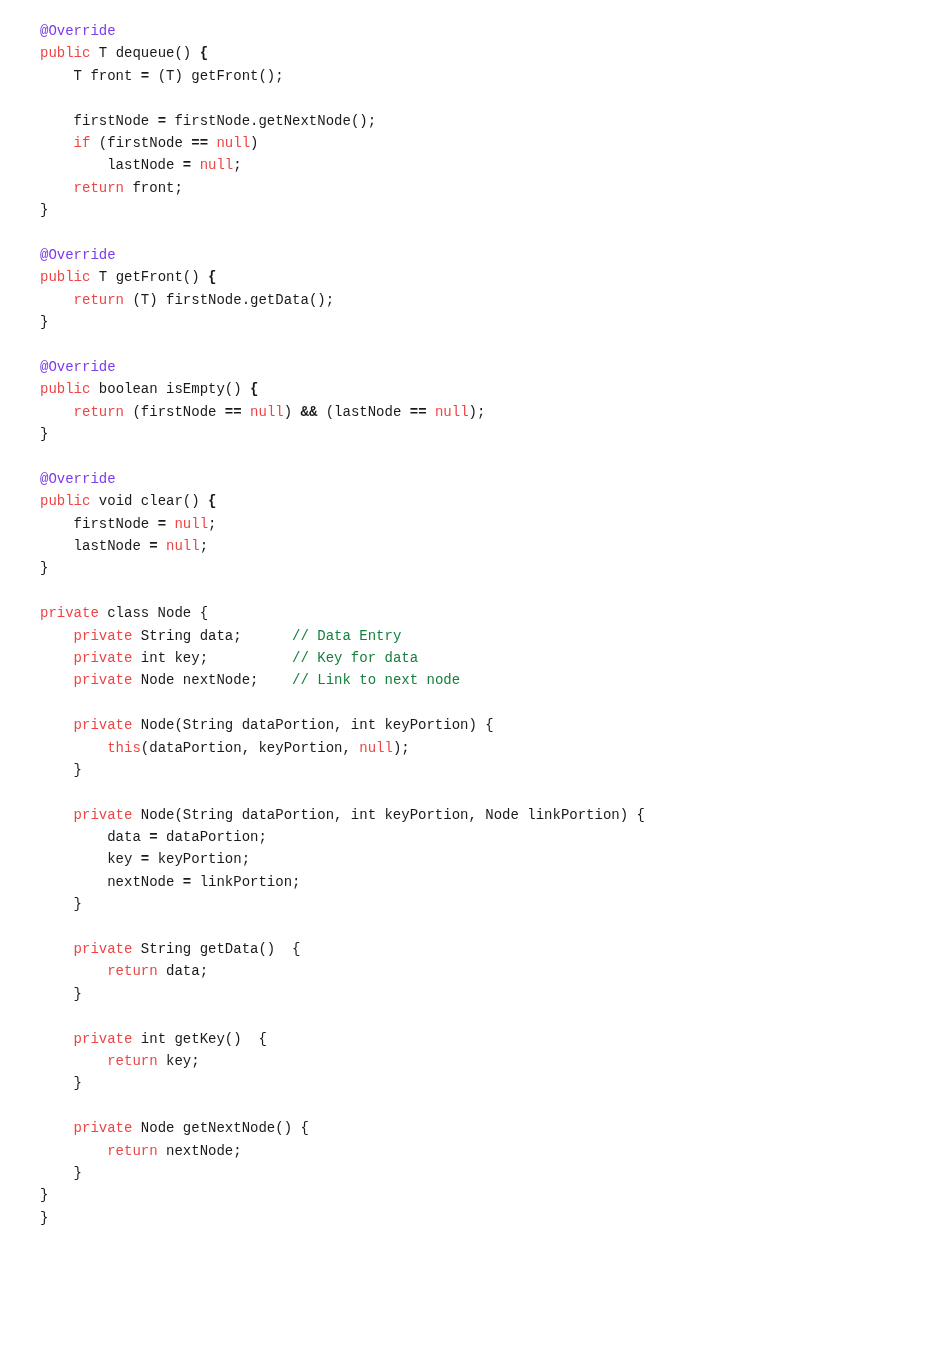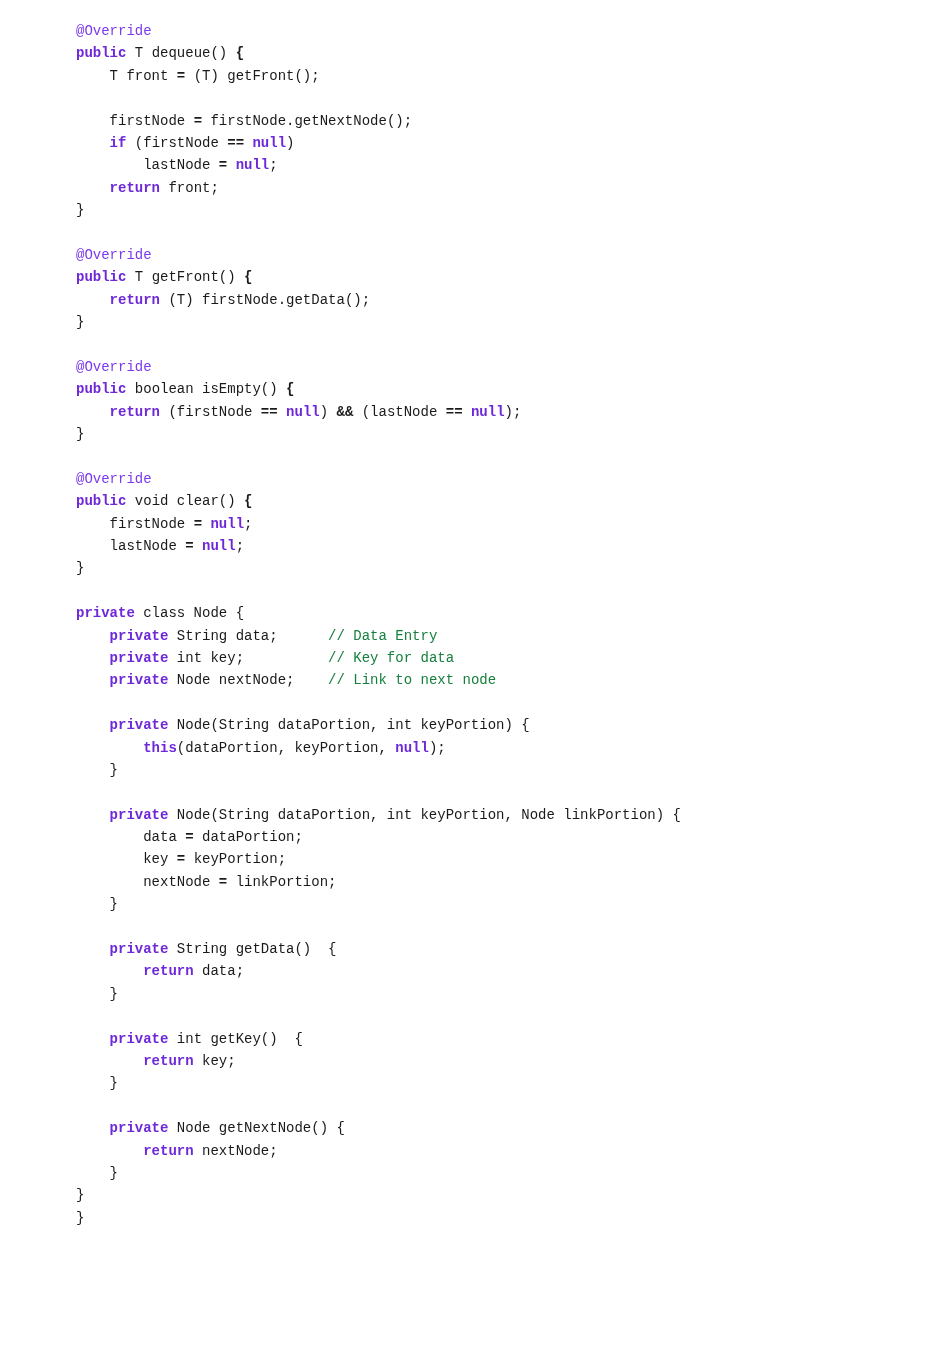--- a/index.html
+++ b/index.html
@@ -16,22 +16,22 @@
       padding: 20px 40px;
       color: #333;
     }
 
     .code-block {
       white-space: pre;
       tab-size: 4;
     }
 
     .kw {
-      color: #6d28d9; 
-      font-weight: bold;
+      color: #ef4444; 
+      font-weight: normal;
     }
 
     .comment {
       color: #15803d;
     }
 
     .annotation {
       color: #7c3aed;
     }
 
@@ -39,19 +39,18 @@
       color: #1a1a1a;
     }
 
     .bold {
       font-weight: bold;
     }
 
     .line {
       display: block;
       min-height: 1.6em;
-      margin-left: 36px;
     }
   </style>
 </head>
 <body>
 
 <div class="code-block" id="code-container"><span class="line"><span class="annotation">@Override</span></span><span class="line"><span class="kw">public</span><span class="plain"> T dequeue</span><span class="plain">()</span><span class="bold plain"> {</span></span><span class="line"><span class="plain">    T front </span><span class="bold plain">= </span><span class="plain">(T) getFront</span><span class="plain">();</span></span><span class="line">&nbsp;</span><span class="line"><span class="plain">    firstNode </span><span class="bold plain">= </span><span class="plain">firstNode.getNextNode</span><span class="plain">();</span></span><span class="line"><span class="plain">    </span><span class="kw">if</span><span class="plain"> (firstNode </span><span class="bold plain">==</span><span class="plain"> </span><span class="kw">null</span><span class="plain">)</span></span><span class="line"><span class="plain">        lastNode </span><span class="bold plain">= </span><span class="kw">null</span><span class="plain">;</span></span><span class="line"><span class="plain">    </span><span class="kw">return</span><span class="plain"> front;</span></span><span class="line"><span class="plain">}</span></span><span class="line">&nbsp;</span><span class="line"><span class="annotation">@Override</span></span><span class="line"><span class="kw">public</span><span class="plain"> T getFront</span><span class="plain">()</span><span class="bold plain"> {</span></span><span class="line"><span class="plain">    </span><span class="kw">return</span><span class="plain"> (T) firstNode.getData</span><span class="plain">();</span></span><span class="line"><span class="plain">}</span></span><span class="line">&nbsp;</span><span class="line"><span class="annotation">@Override</span></span><span class="line"><span class="kw">public</span><span class="plain"> boolean isEmpty</span><span class="plain">()</span><span class="bold plain"> {</span></span><span class="line"><span class="plain">    </span><span class="kw">return</span><span class="plain"> (firstNode </span><span class="bold plain">==</span><span class="plain"> </span><span class="kw">null</span><span class="plain">) </span><span class="bold plain">&amp;&amp;</span><span class="plain"> (lastNode </span><span class="bold plain">==</span><span class="plain"> </span><span class="kw">null</span><span class="plain">);</span></span><span class="line"><span class="plain">}</span></span><span class="line">&nbsp;</span><span class="line"><span class="annotation">@Override</span></span><span class="line"><span class="kw">public</span><span class="plain"> void clear</span><span class="plain">()</span><span class="bold plain"> {</span></span><span class="line"><span class="plain">    firstNode </span><span class="bold plain">= </span><span class="kw">null</span><span class="plain">;</span></span><span class="line"><span class="plain">    lastNode </span><span class="bold plain">= </span><span class="kw">null</span><span class="plain">;</span></span><span class="line"><span class="plain">}</span></span><span class="line">&nbsp;</span><span class="line"><span class="kw">private</span><span class="plain"> class Node {</span></span><span class="line"><span class="plain">    </span><span class="kw">private</span><span class="plain"> String data;      </span><span class="comment">// Data Entry</span></span><span class="line"><span class="plain">    </span><span class="kw">private</span><span class="plain"> int key;          </span><span class="comment">// Key for data</span></span><span class="line"><span class="plain">    </span><span class="kw">private</span><span class="plain"> Node nextNode;    </span><span class="comment">// Link to next node</span></span><span class="line">&nbsp;</span><span class="line"><span class="plain">    </span><span class="kw">private</span><span class="plain"> Node(String dataPortion, int keyPortion) {</span></span><span class="line"><span class="plain">        </span><span class="kw">this</span><span class="plain">(dataPortion, keyPortion, </span><span class="kw">null</span><span class="plain">);</span></span><span class="line"><span class="plain">    }</span></span><span class="line">&nbsp;</span><span class="line"><span class="plain">    </span><span class="kw">private</span><span class="plain"> Node(String dataPortion, int keyPortion, Node linkPortion) {</span></span><span class="line"><span class="plain">        data </span><span class="bold plain">= </span><span class="plain">dataPortion;</span></span><span class="line"><span class="plain">        key </span><span class="bold plain">= </span><span class="plain">keyPortion;</span></span><span class="line"><span class="plain">        nextNode </span><span class="bold plain">= </span><span class="plain">linkPortion;</span></span><span class="line"><span class="plain">    }</span></span><span class="line">&nbsp;</span><span class="line"><span class="plain">    </span><span class="kw">private</span><span class="plain"> String getData</span><span class="plain">()</span><span class="plain">  {</span></span><span class="line"><span class="plain">        </span><span class="kw">return</span><span class="plain"> data;</span></span><span class="line"><span class="plain">    }</span></span><span class="line">&nbsp;</span><span class="line"><span class="plain">    </span><span class="kw">private</span><span class="plain"> int getKey</span><span class="plain">()</span><span class="plain">  {</span></span><span class="line"><span class="plain">        </span><span class="kw">return</span><span class="plain"> key;</span></span><span class="line"><span class="plain">    }</span></span><span class="line">&nbsp;</span><span class="line"><span class="plain">    </span><span class="kw">private</span><span class="plain"> Node getNextNode</span><span class="plain">() {</span></span><span class="line"><span class="plain">        </span><span class="kw">return</span><span class="plain"> nextNode;</span></span><span class="line"><span class="plain">    }</span></span><span class="line"><span class="plain">}</span></span><span class="line"><span class="plain">}</span></span></div>
 
 </body></html>

